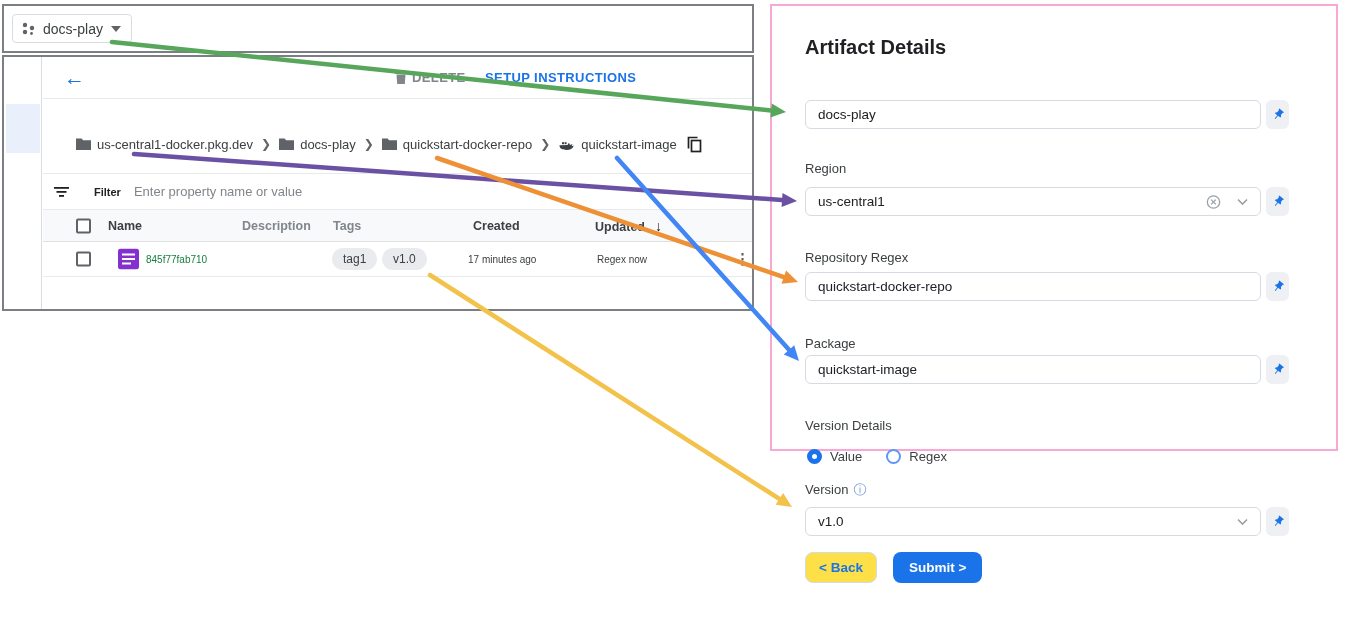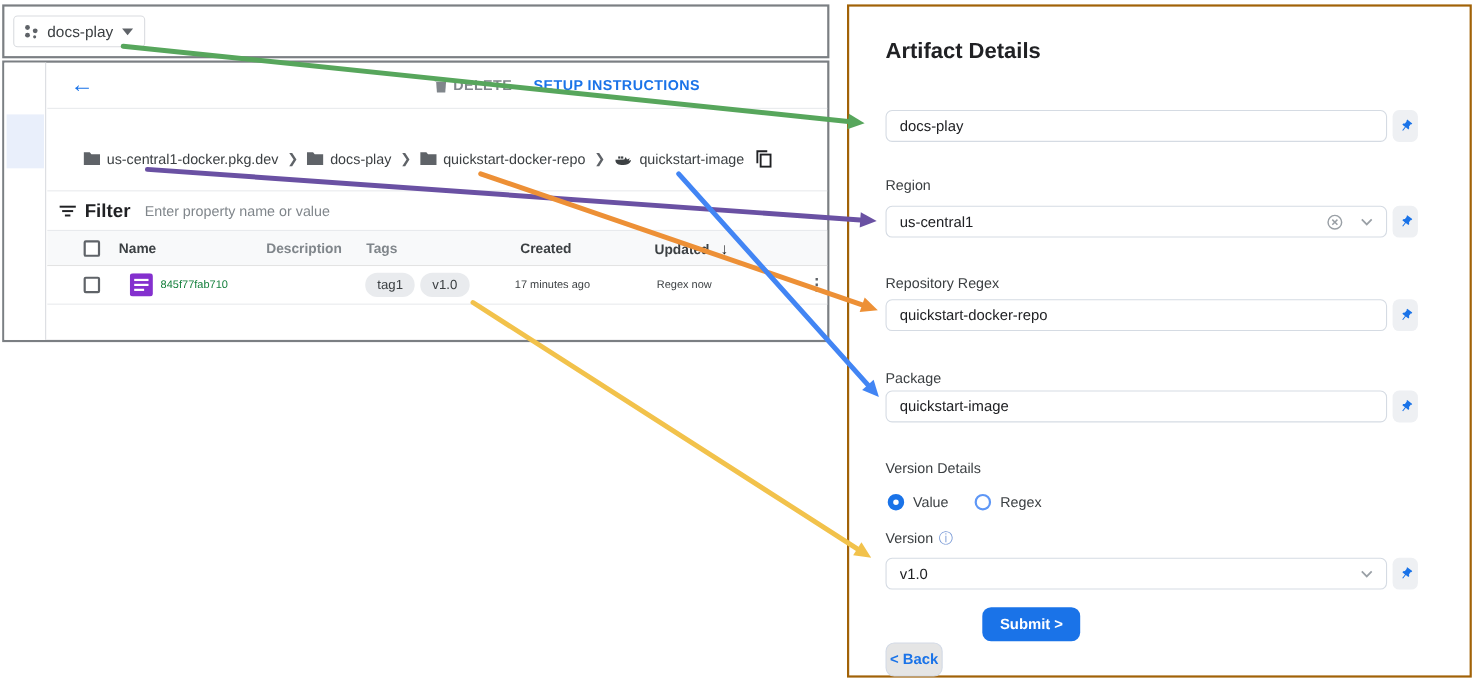--- a/index.html
+++ b/index.html
@@ -33,55 +33,55 @@
     font-size:13px; font-weight:bold; color:#80868b; letter-spacing:.4px; cursor:default; }
   #setup-btn { position:absolute; left:442px; font-size:13px; font-weight:bold; color:#1a73e8;
     letter-spacing:.4px; cursor:pointer; }
 
   #crumb-row { height:75px; display:flex; align-items:center; padding:16px 0 0 33px; }
   .crumb { display:flex; align-items:center; gap:6px; font-size:13px; color:#3c4043; }
   .crumb-sep { color:#5f6368; font-size:12px; margin:0 8px; }
   .icon-svg { display:block; }
 
   #filter-row { height:36px; display:flex; align-items:center; padding-left:11px; }
-  #filter-label { font-size:17px; font-weight:bold; color:#202124; margin-left:8px; }
+  #filter-label { font-size:11px; font-weight:bold; color:#202124; margin-left:25px; }
   #filter-placeholder { font-size:13px; color:#80868b; margin-left:13px; }
 
   #header-row { height:32px; background:#f8f9fa; border-bottom:1px solid #e0e0e0; }
   #data-row { height:35px; background:#fff; }
   .cell { position:absolute; top:50%; transform:translateY(-50%); white-space:nowrap; }
   .hdr { font-size:12.5px; font-weight:bold; color:#3c4043; }
   .hdr.dim { color:#80868b; }
   .checkbox { width:15px; height:15px; border:2px solid #5f6368; border-radius:2px; background:#fff; cursor:pointer; }
   #digest-link { font-size:10px; color:#15803d; font-weight:500; cursor:pointer; }
   .chip { display:inline-block; background:#e9ebee; border-radius:11px; padding:4px 11px;
     font-size:12px; color:#3c4043; }
   .cell-text { font-size:10px; color:#3c4043; }
   #row-menu { font-size:15px; font-weight:bold; color:#5f6368; cursor:pointer; letter-spacing:0; }
   #sort-icon { font-size:14px; font-weight:bold; color:#202124; margin-left:10px; }
 
   
-  #panel { left:770px; top:4px; width:568px; height:612px; border:2px solid #a16207; background:#fff; }
+  #panel { left:770px; top:4px; width:568px; height:447px; border:2px solid #f9a8d4; background:#fff; }
   #panel-title { position:absolute; left:33px; top:30px; font-size:20px; font-weight:bold; color:#202124; }
   .field-label { position:absolute; left:33px; font-size:13px; color:#3c4043; }
   .field-row { position:absolute; left:33px; width:484px; display:flex; align-items:stretch; height:29px; }
   .tb-wrap { position:relative; flex:1; }
   .tbox { width:100%; height:29px; border:1px solid #d5dbe3; border-radius:6px; background:#fff;
     font-size:13.5px; color:#202124; padding:0 12px; outline:none;
     font-family:"Liberation Sans", sans-serif; }
   .pin-btn { width:23px; height:29px; margin-left:5px; background:#eef0f3; border-radius:6px;
     display:flex; align-items:center; justify-content:center; cursor:pointer; }
   .suffix { position:absolute; top:50%; transform:translateY(-50%); display:flex; align-items:center; }
   .radio-row { position:absolute; left:35px; display:flex; align-items:center; gap:8px; font-size:13px; color:#3c4043; }
   .radio-sel { width:15px; height:15px; border-radius:50%; border:5px solid #1a73e8; background:#fff; cursor:pointer; }
   .radio-unsel { width:15px; height:15px; border-radius:50%; border:2px solid #5e97f6; background:#fff; cursor:pointer; margin-left:16px; }
   #info-icon { color:#7a9ad6; font-size:13px; margin-left:5px; }
-  #btn-back { position:absolute; left:33px; top:546px; height:31px; padding:0 3px; background:#e5e5e5;
+  #btn-back { position:absolute; left:33px; top:546px; height:31px; padding:0 13px; background:#fde047;
     border:1.5px solid #d3dae6; border-radius:8px; color:#1a73e8; font-size:13.5px; font-weight:bold;
-    display:flex; align-items:center; cursor:pointer;margin-top:32px; }
+    display:flex; align-items:center; cursor:pointer; }
   #btn-submit { position:absolute; left:121px; top:546px; height:31px; padding:0 16px; background:#1a73e8;
     border:none; border-radius:8px; color:#fff; font-size:13.5px; font-weight:bold;
     display:flex; align-items:center; cursor:pointer; }
 
   #arrows-svg { position:absolute; left:0; top:0; width:1346px; height:625px; pointer-events:none; }
 </style>
 </head>
 <body>
 
 <div id="stage">

